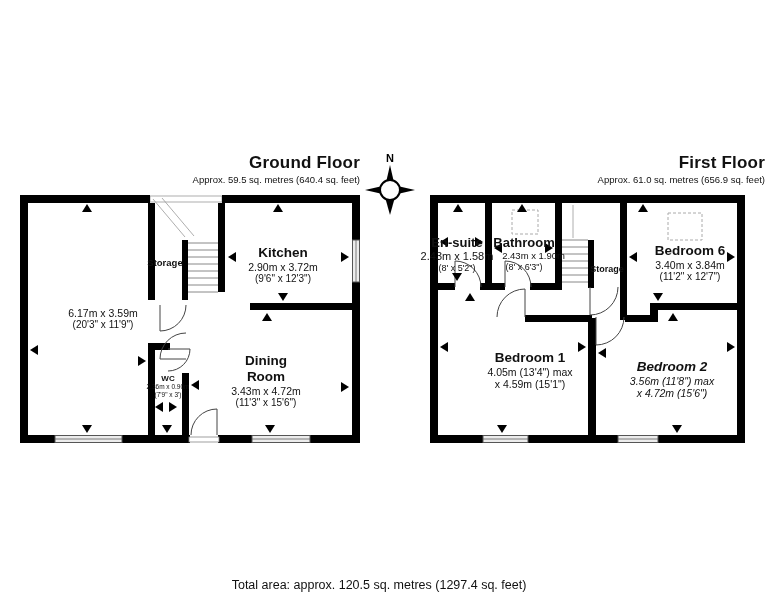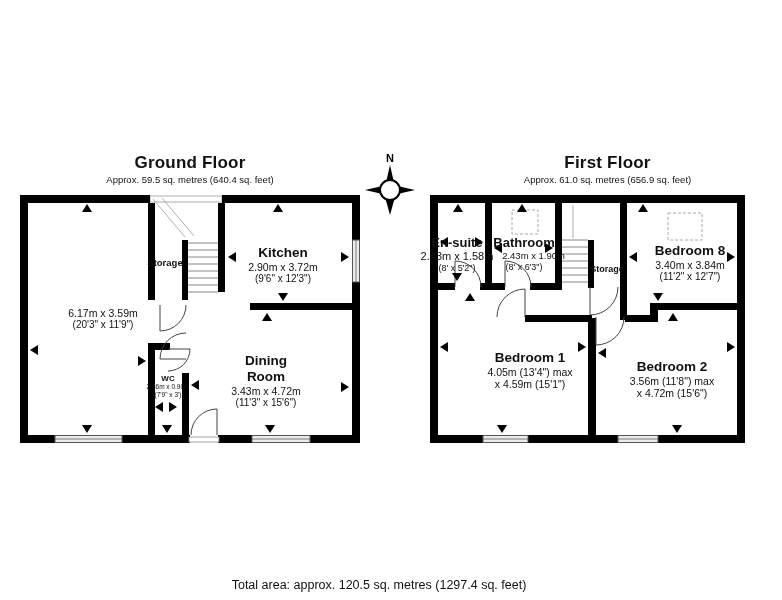--- a/index.html
+++ b/index.html
@@ -1,19 +1,19 @@
 <!DOCTYPE html>
 <html><head>
 <meta charset="utf-8">
 <style>
   html,body{margin:0;padding:0;background:#fff;}
   #stage{position:relative;width:782px;height:600px;background:#ffffff;overflow:hidden;
          font-family:"Liberation Sans", sans-serif;color:#111;}
   .abs{position:absolute;}
-  .floor-title-block{position:absolute;text-align:center;}
+  .floor-title-block{position:absolute;text-align:right;}
   .floor-title{font-size:17px;font-weight:bold;letter-spacing:0.2px;}
   .floor-subtitle{font-size:9.5px;margin-top:1px;}
   .plan{position:absolute;}
   .plan svg{position:absolute;left:0;top:0;}
   .room-label{position:absolute;text-align:center;line-height:1.18;}
   .room-name{font-size:13.5px;font-weight:bold;}
   .room-dim{font-size:10.5px;}
   .room-dim2{font-size:10px;}
   .room-label.small .room-name{font-size:8px;}
   .room-label.small .room-dim,.room-label.small .room-dim2{font-size:6.5px;line-height:1.1;}
@@ -221,32 +221,32 @@
       <div class="room-dim2" style="font-size:9px;">(8' x 5'2")</div>
     </div>
 
     <div class="room-label" style="left:53px;top:40px;width:82px;">
       <div class="room-name" style="font-size:13px;">Bathroom</div>
       <div class="room-dim" style="font-size:9.5px;text-align:right;">2.43m x 1.90m</div>
       <div class="room-dim2" style="font-size:9px;">(8' x 6'3")</div>
     </div>
 
     <div class="room-label" style="left:200px;top:48px;width:120px;">
-      <div class="room-name">Bedroom 8</div>
+      <div class="room-name">Bedroom 6</div>
       <div class="room-dim">3.40m x 3.84m</div>
       <div class="room-dim2">(11'2" x 12'7")</div>
     </div>
 
     <div class="room-label" style="left:40px;top:155px;width:120px;">
       <div class="room-name">Bedroom 1</div>
       <div class="room-dim">4.05m (13'4") max</div>
       <div class="room-dim">x 4.59m (15'1")</div>
     </div>
 
-    <div class="room-label" style="left:182px;top:164px;width:120px;">
+    <div class="room-label" style="left:182px;top:164px;width:120px;font-style:italic;">
       <div class="room-name">Bedroom 2</div>
       <div class="room-dim">3.56m (11'8") max</div>
       <div class="room-dim">x 4.72m (15'6")</div>
     </div>
 
     <div class="storage-label" style="left:153px;top:69px;width:48px;font-size:9px;">Storage</div>
   </div>
 
   <div id="footer">Total area: approx. 120.5 sq. metres (1297.4 sq. feet)</div>
 

